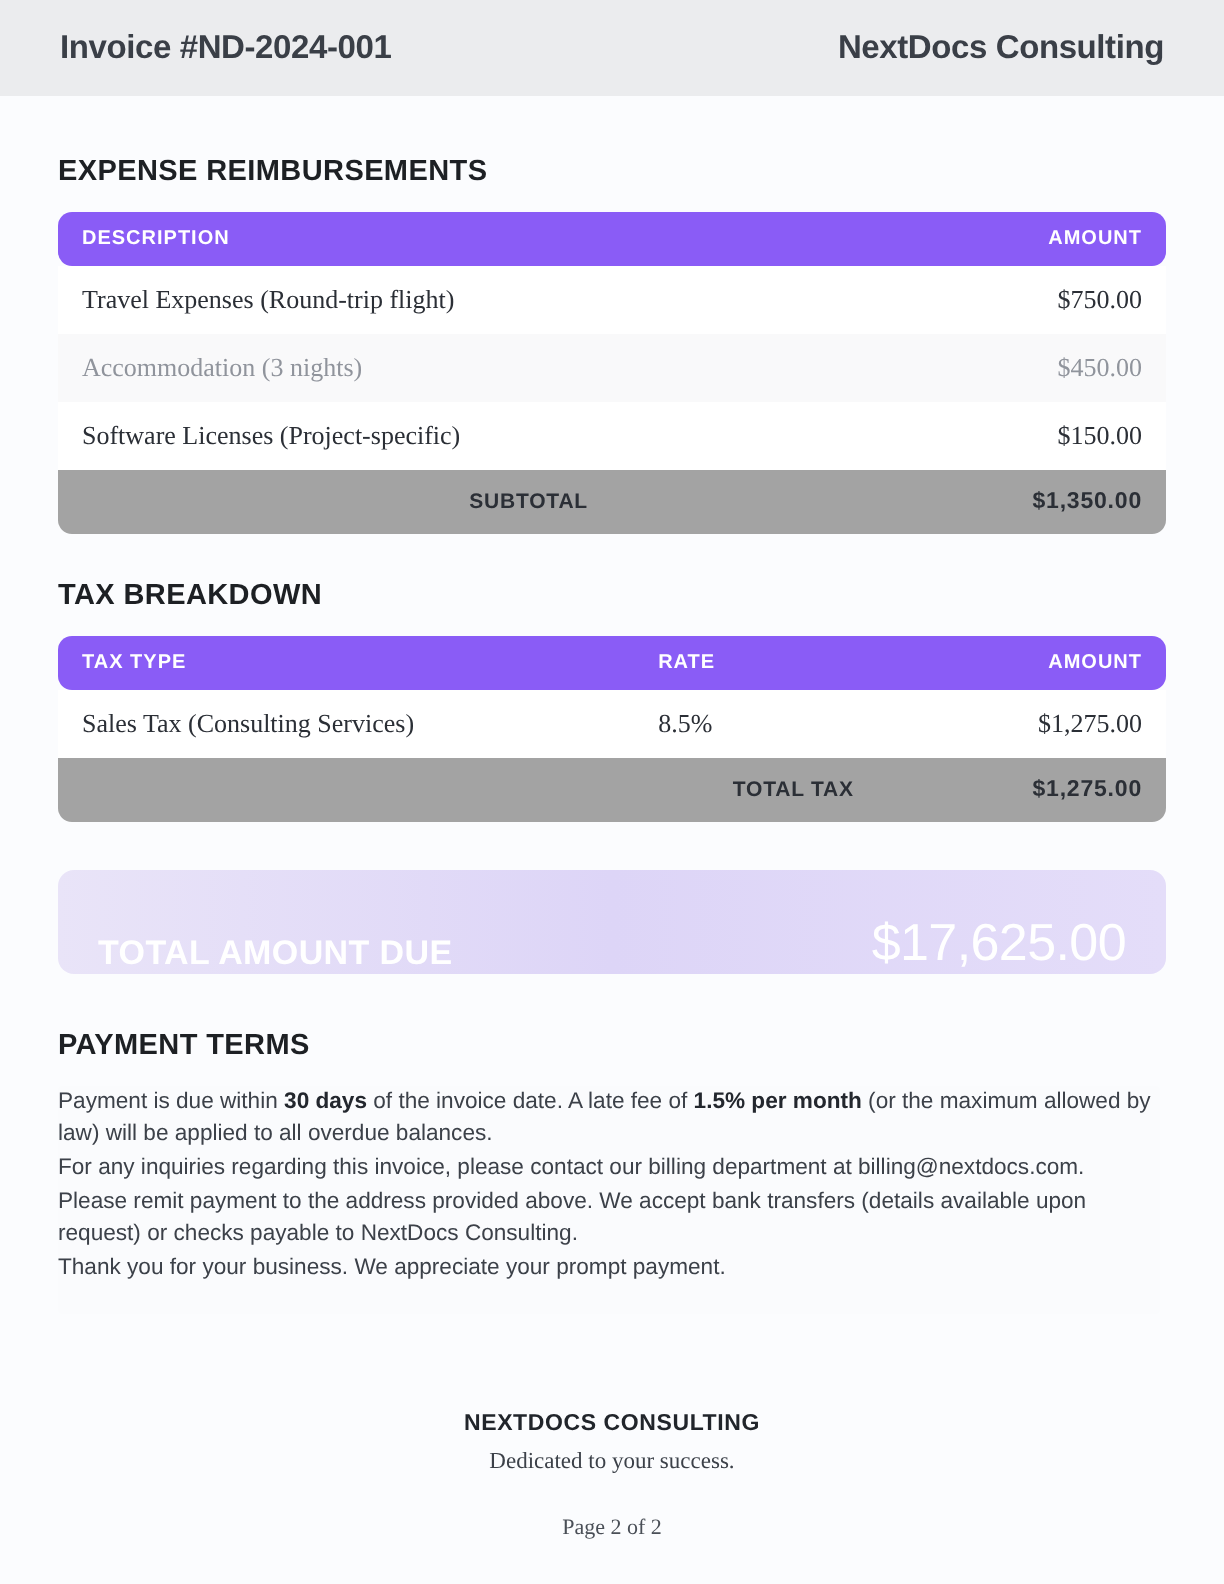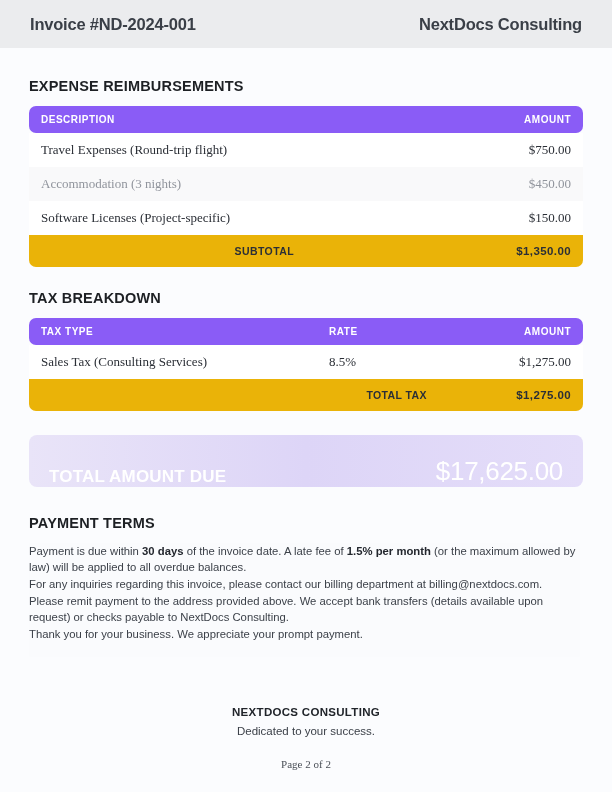--- a/index.html
+++ b/index.html
@@ -85,21 +85,21 @@
     padding: 9px 12px;
     background: #ffffff;
   }
   .tbl tbody tr.alt td {
     background: #f9f9fa;
     color: #90949c;
   }
   .tbl tbody td.amt { text-align: right; }
 
   .tbl tbody tr.total-row td {
-    background: #eab308;
+    background: #a3a3a3;
     font-family: "Liberation Sans", sans-serif;
     font-size: 10.5px;
     font-weight: bold;
     color: #2b2f36;
     letter-spacing: 0.4px;
     padding-top: 10px;
     padding-bottom: 10px;
   }
   .tbl tbody tr.total-row td.lbl {
     text-align: right;
@@ -162,21 +162,21 @@
     top: 706px;
     text-align: center;
   }
   .footer .f-name {
     font-size: 11.5px;
     font-weight: bold;
     color: #21252b;
     letter-spacing: 0.3px;
   }
   .footer .f-tag {
-    font-family: Liberation Sans, sans-serif;
+    font-family: Liberation Serif, serif;
     font-size: 11.5px;
     color: #3c4149;
     margin-top: 7px;
   }
   .footer .f-page {
     font-family: "Liberation Serif", serif;
     font-size: 11px;
     color: #4a4f57;
     margin-top: 21px;
   }

